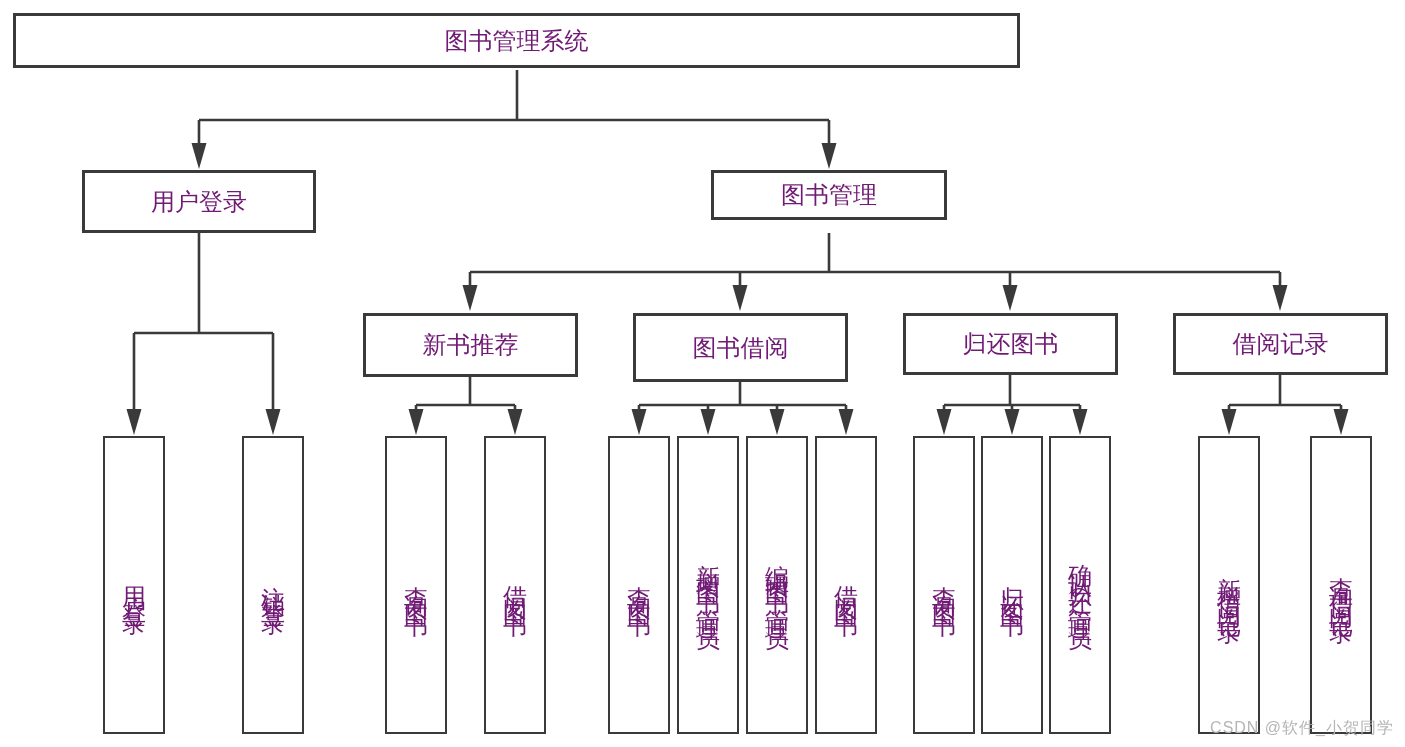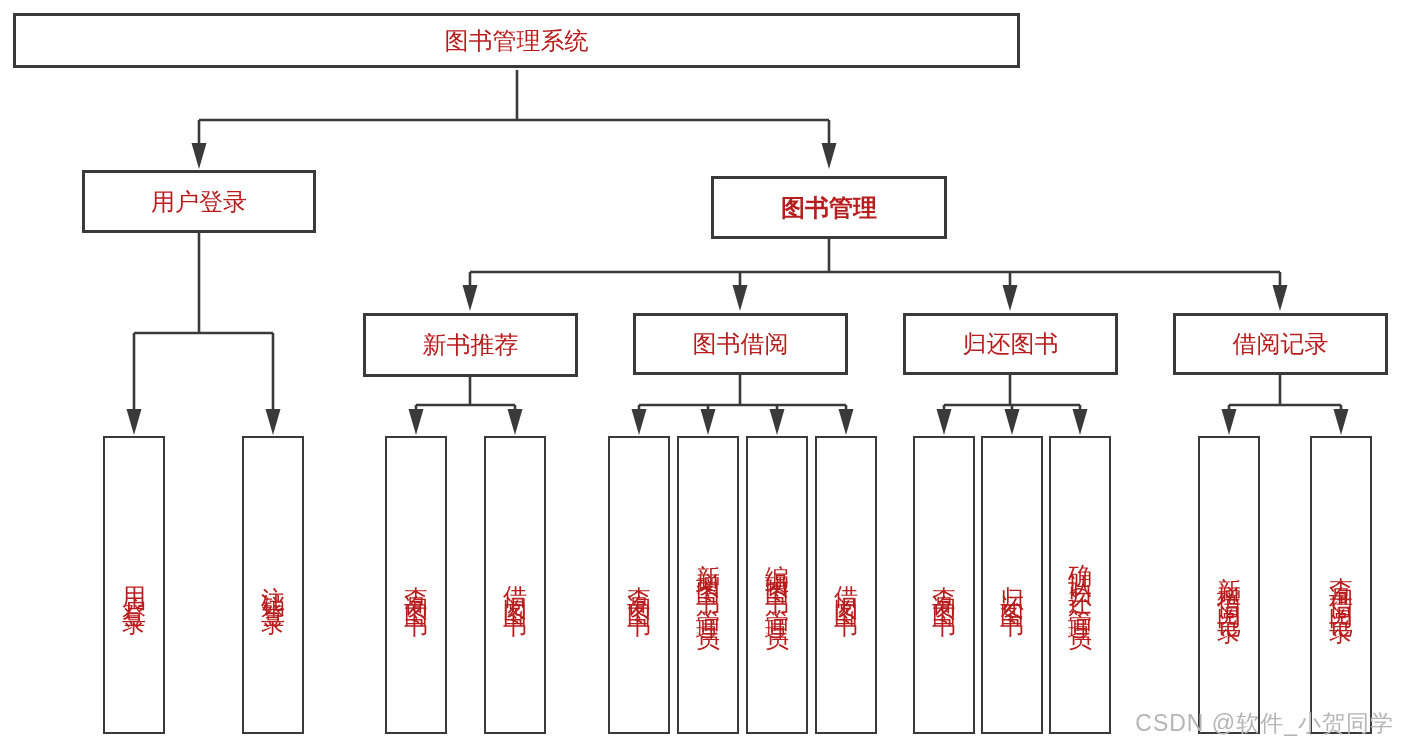--- a/index.html
+++ b/index.html
@@ -4,31 +4,31 @@
 <style>
   html,body{margin:0;padding:0;background:#ffffff;}
   #canvas{
     position:relative;width:1405px;height:747px;background:#ffffff;overflow:hidden;
     font-family:"Liberation Sans","DejaVu Sans",sans-serif;color:#2a2a2a;
   }
   #wires{position:absolute;left:0;top:0;width:1405px;height:747px;}
   .box{
     position:absolute;box-sizing:border-box;background:#ffffff;
     border:3px solid #3a3a3a;display:flex;align-items:center;justify-content:center;
-    font-size:24px;line-height:1;color:#b91c1c;white-space:nowrap;
+    font-size:24px;line-height:1;color:#701a75;white-space:nowrap;
   }
   .leaf{
     border-width:2.5px;
   }
   .leaf span{
     writing-mode:vertical-rl;text-orientation:mixed;
     font-size:24px;line-height:1;letter-spacing:9px;
   }
   #watermark{
-    position:absolute;right:11px;bottom:8px;font-size:23px;color:#b5b5b5;
+    position:absolute;right:11px;bottom:8px;font-size:16px;color:#b5b5b5;
     letter-spacing:1px;white-space:nowrap;
   }
 </style>
 </head>
 <body>
 
 <div id="canvas">
 
   <svg id="wires" viewBox="0 0 1405 747" xmlns="http://www.w3.org/2000/svg">
     <g stroke="#3a3a3a" stroke-width="2.6" fill="none">
@@ -59,24 +59,24 @@
       <polygon points="1012,435 1004.5,409 1019.5,409"></polygon>
       <polygon points="1080,435 1072.5,409 1087.5,409"></polygon>
       <polygon points="1229,435 1221.5,409 1236.5,409"></polygon>
       <polygon points="1341,435 1333.5,409 1348.5,409"></polygon>
     </g>
   </svg>
 
   <div class="box" style="left:13px;top:13px;width:1007px;height:55px;">图书管理系统</div>
 
   <div class="box" style="left:82px;top:170px;width:234px;height:63px;">用户登录</div>
-  <div class="box" style="left:711px;top:176px;width:236px;height:63px;font-weight:bold;">图书管理</div>
+  <div class="box" style="left:711px;top:170px;width:236px;height:50px;">图书管理</div>
 
   <div class="box" style="left:363px;top:313px;width:215px;height:64px;">新书推荐</div>
-  <div class="box" style="left:633px;top:313px;width:215px;height:62px;">图书借阅</div>
+  <div class="box" style="left:633px;top:313px;width:215px;height:69px;">图书借阅</div>
   <div class="box" style="left:903px;top:313px;width:215px;height:62px;">归还图书</div>
   <div class="box" style="left:1173px;top:313px;width:215px;height:62px;">借阅记录</div>
 
   <div class="box leaf" style="left:103px;top:436px;width:62px;height:298px;">
     <span>用户登录</span>
     </div>
   <div class="box leaf" style="left:242px;top:436px;width:62px;height:298px;">
     <span>注销登录</span>
     </div>
 

